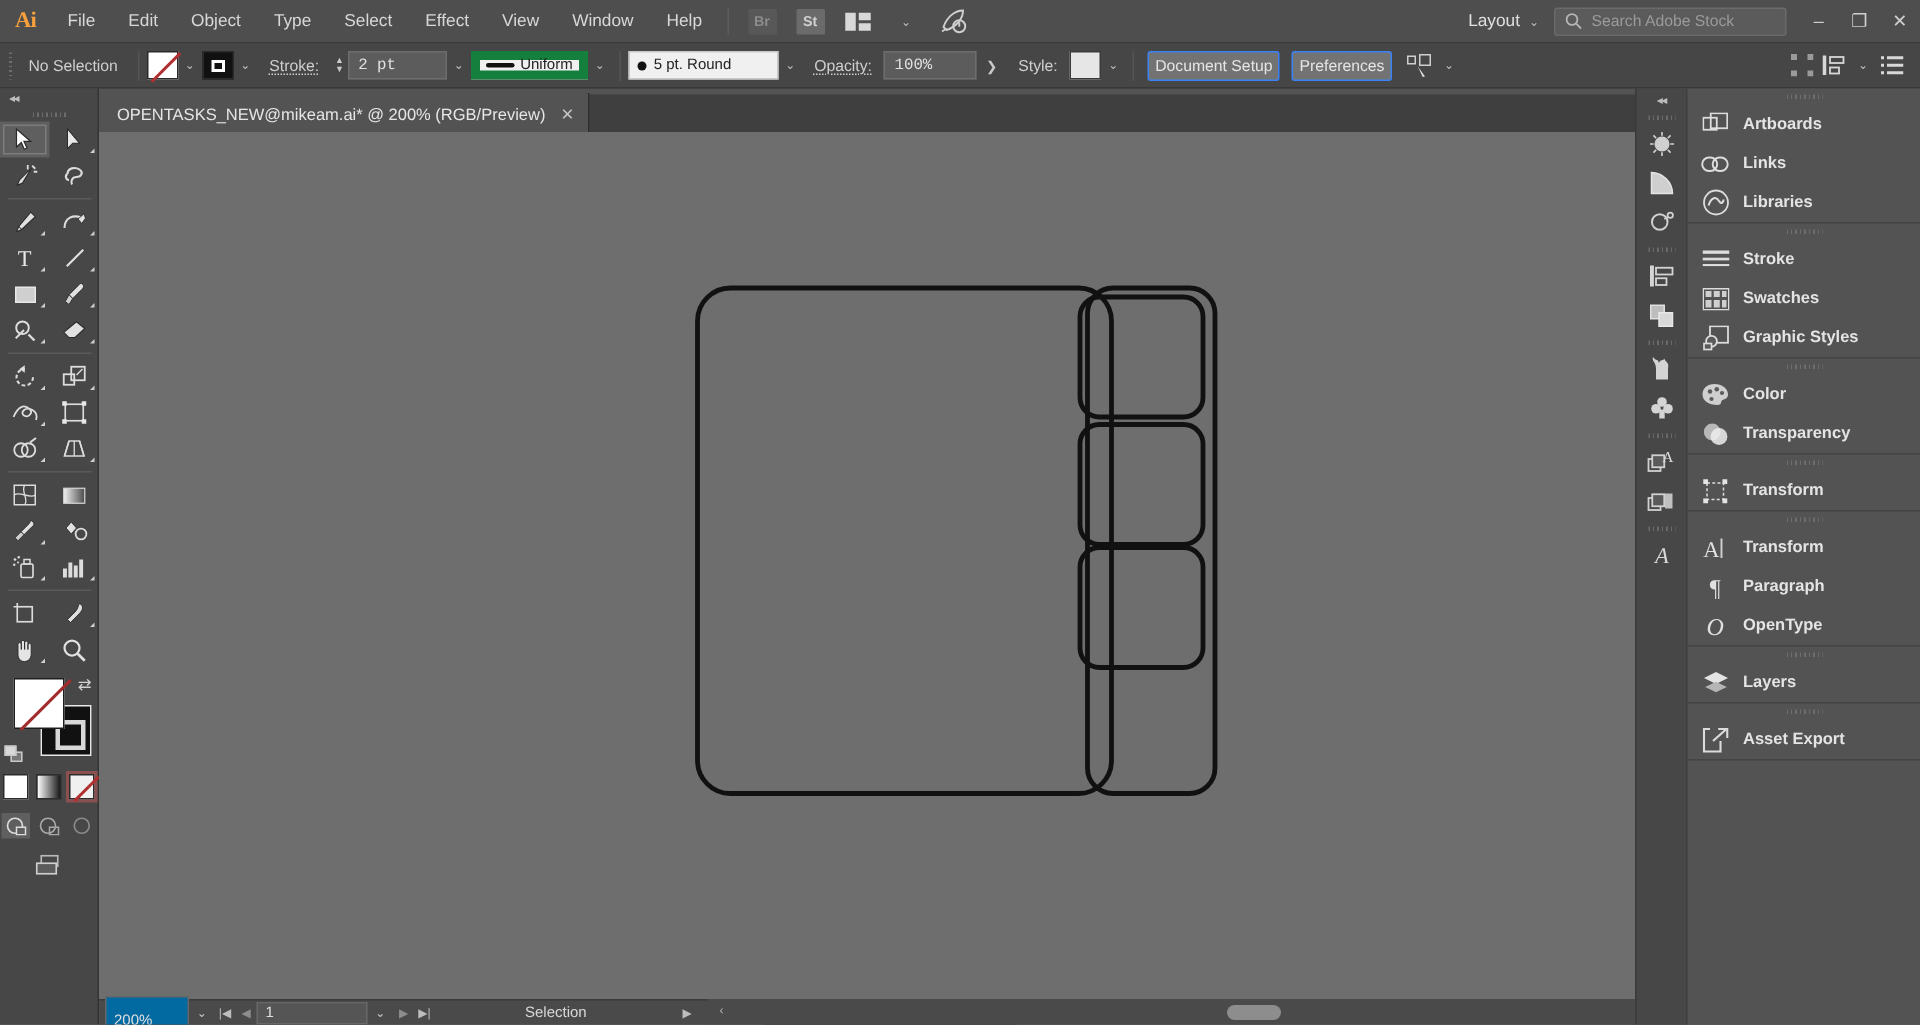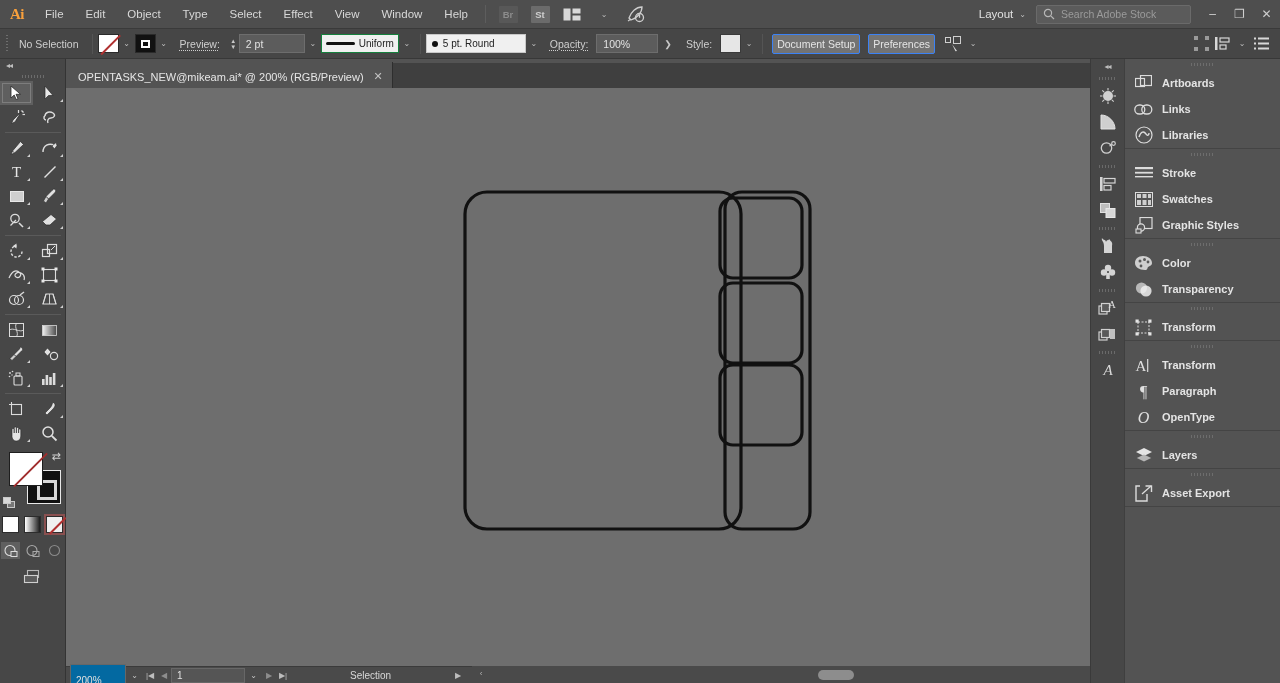--- a/index.html
+++ b/index.html
@@ -89,24 +89,24 @@
   .drop-btn {
     width: 16px; height: 19px; display: flex; align-items: center; justify-content: center;
     color: #cfcfcf; font-size: 8px;
   }
   .spin {
     width: 11px; height: 19px; display: flex; flex-direction: column;
     align-items: center; justify-content: center; color: #c9c9c9; font-size: 6px; line-height: 6px;
   }
   .field {
     height: 19px; background: #5c5c5c; border: 1px solid #6d6d6d; color: #e2e2e2;
-    font-size: 10.5px; display: flex; align-items: center; padding: 0 6px;
+    font-size: 10.5px; display: flex; align-items: center; padding: 0 6px; font-family: Liberation Mono, monospace;
   }
   .profile-field {
-    width: 78px; height: 19px; background: #f0f0f0; border: 1px solid #15803d;
+    width: 78px; height: 19px; background: #f0f0f0; border: 6px solid #15803d;
     display: flex; align-items: center; gap: 4px; padding: 0 4px; color: #222; font-size: 10px;
   }
   .profile-line { width: 38px; height: 3px; background: #111; border-radius: 2px; }
   .brush-field {
     width: 100px; height: 19px; background: #f0f0f0; border: 1px solid #c8c8c8;
     display: flex; align-items: center; gap: 5px; padding: 0 5px; color: #222; font-size: 10px;
   }
   .brush-dot { width: 6px; height: 6px; background: #111; border-radius: 50%; }
   .style-swatch { width: 21px; height: 19px; background: #e6e6e6; border: 1px solid #3a3a3a; }
   .cb-btn {
@@ -371,21 +371,21 @@
     <div class="drop-btn">
       <span class="chev">⌄</span>
     </div>
     <div class="swatch-stroke">
         <i></i>
       </div>
     <div class="drop-btn">
       <span class="chev">⌄</span>
     </div>
 
-    <div class="cb-label u">Preview:</div>
+    <div class="cb-label u">Stroke:</div>
     <div class="spin">
         <span>▲</span>
         <span>▼</span>
       </div>
     <div class="field" style="width:66px">2 pt</div>
     <div class="drop-btn">
       <span class="chev">⌄</span>
     </div>
 
     <div class="profile-field">

